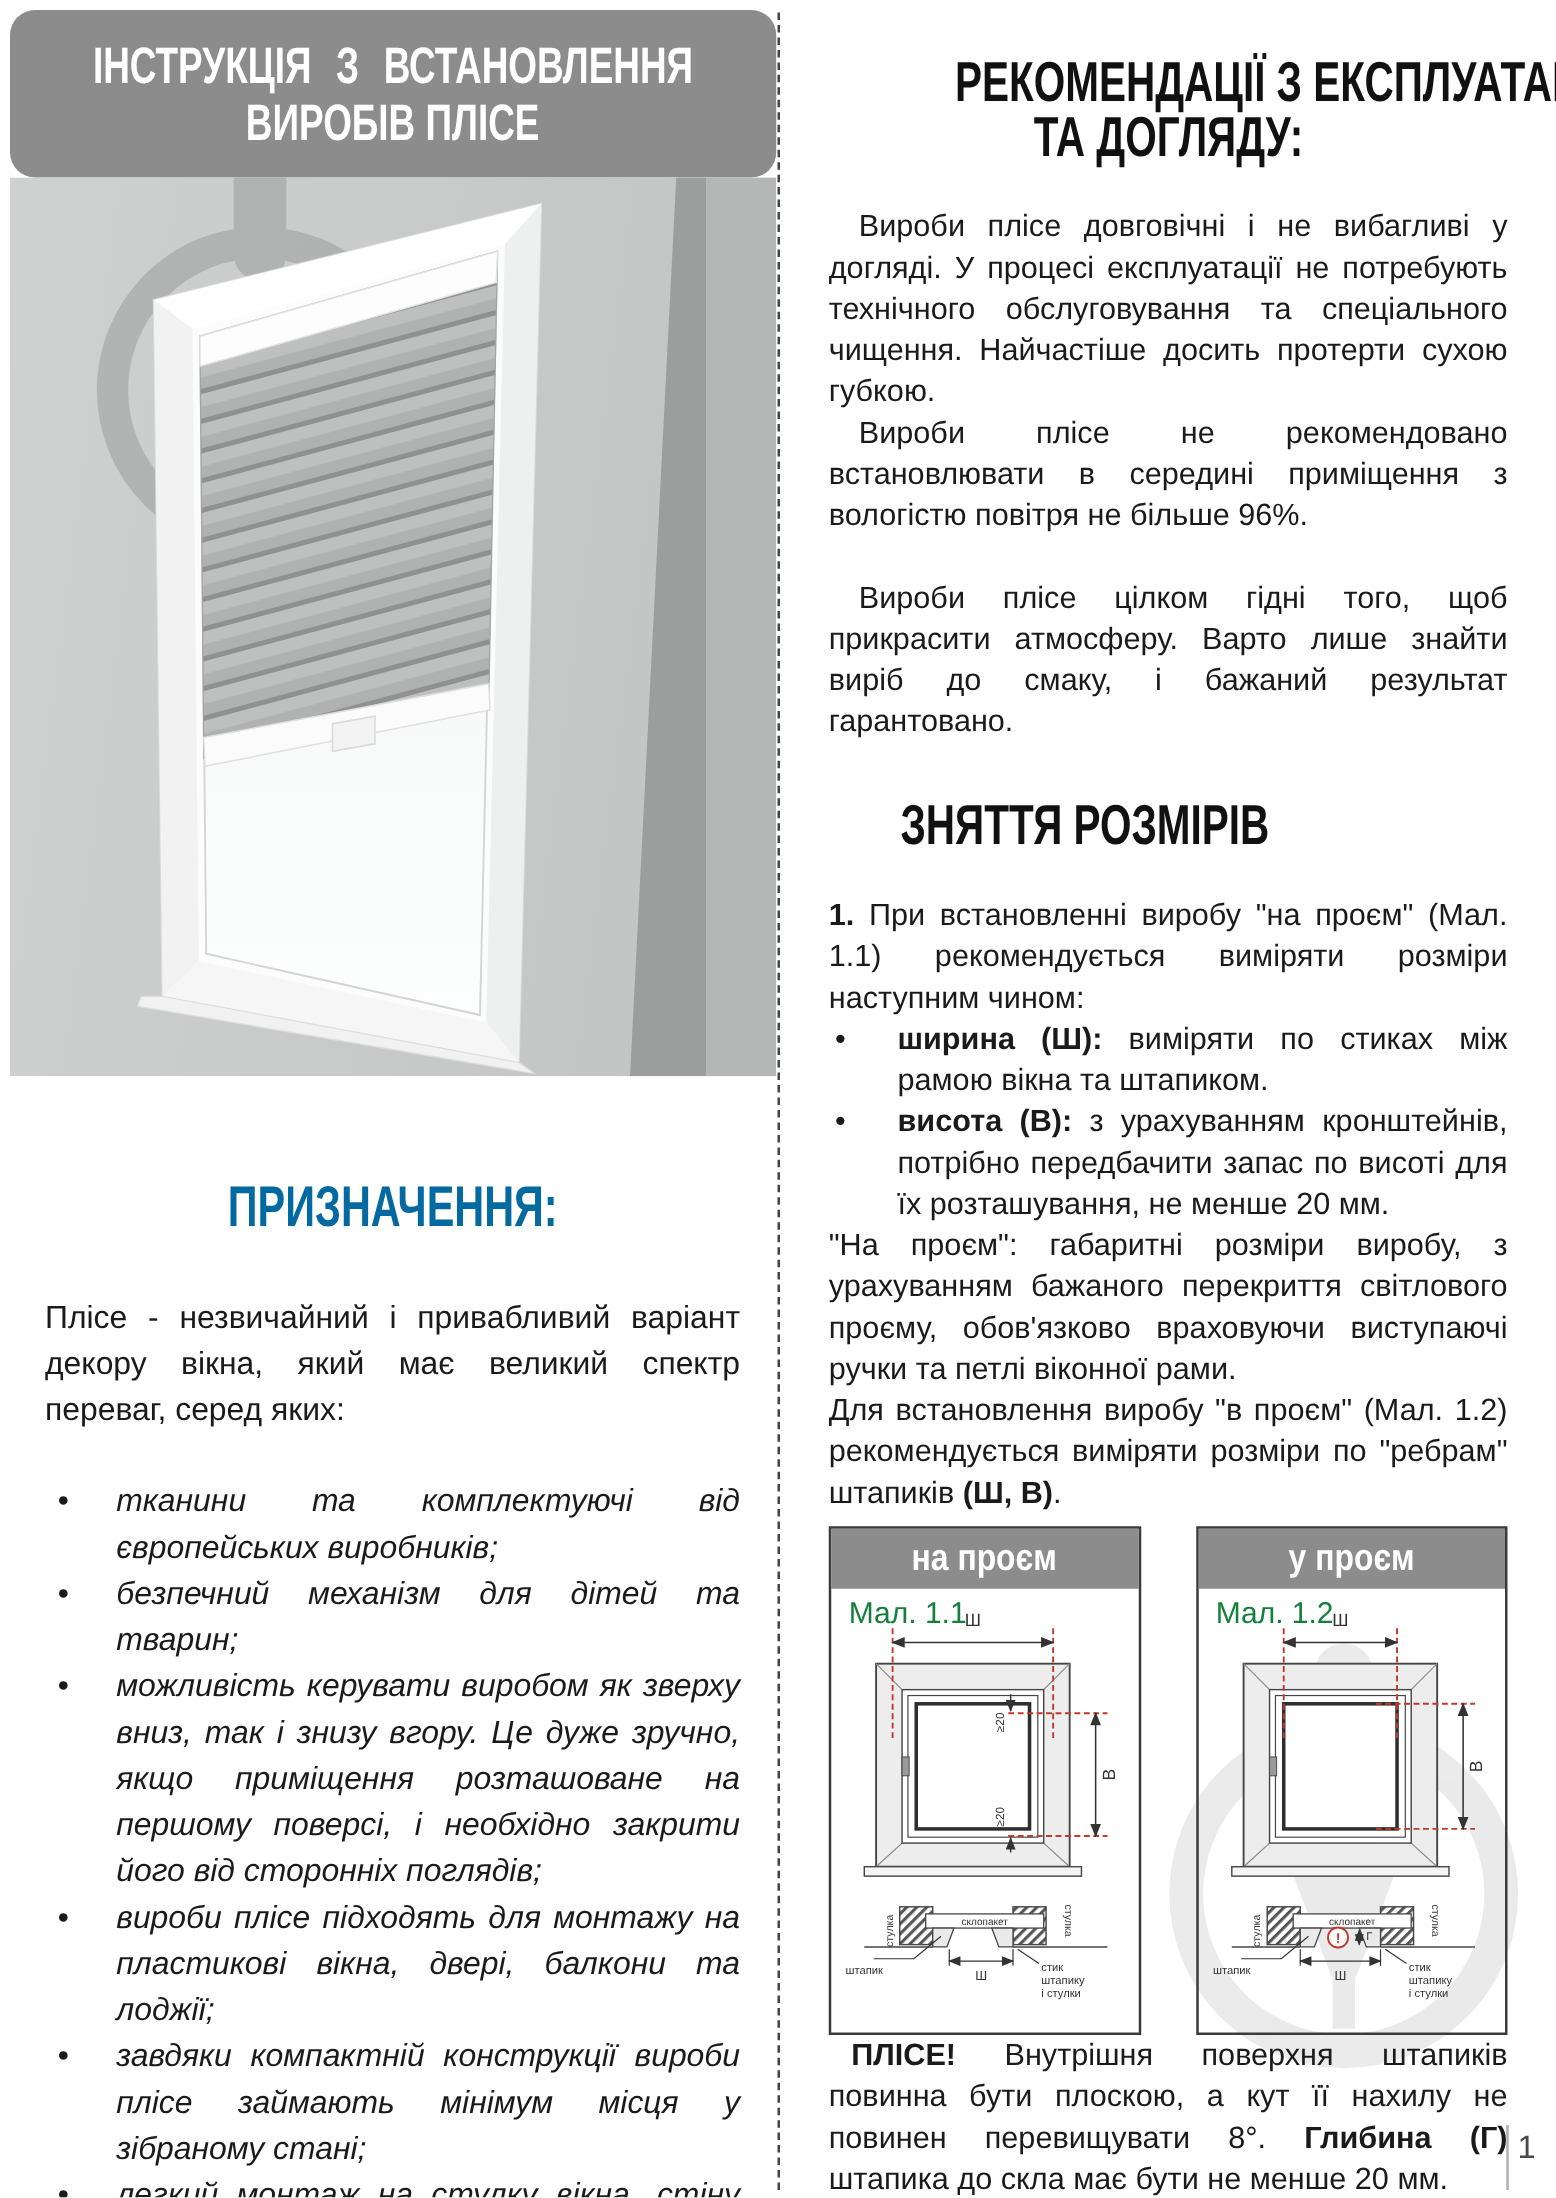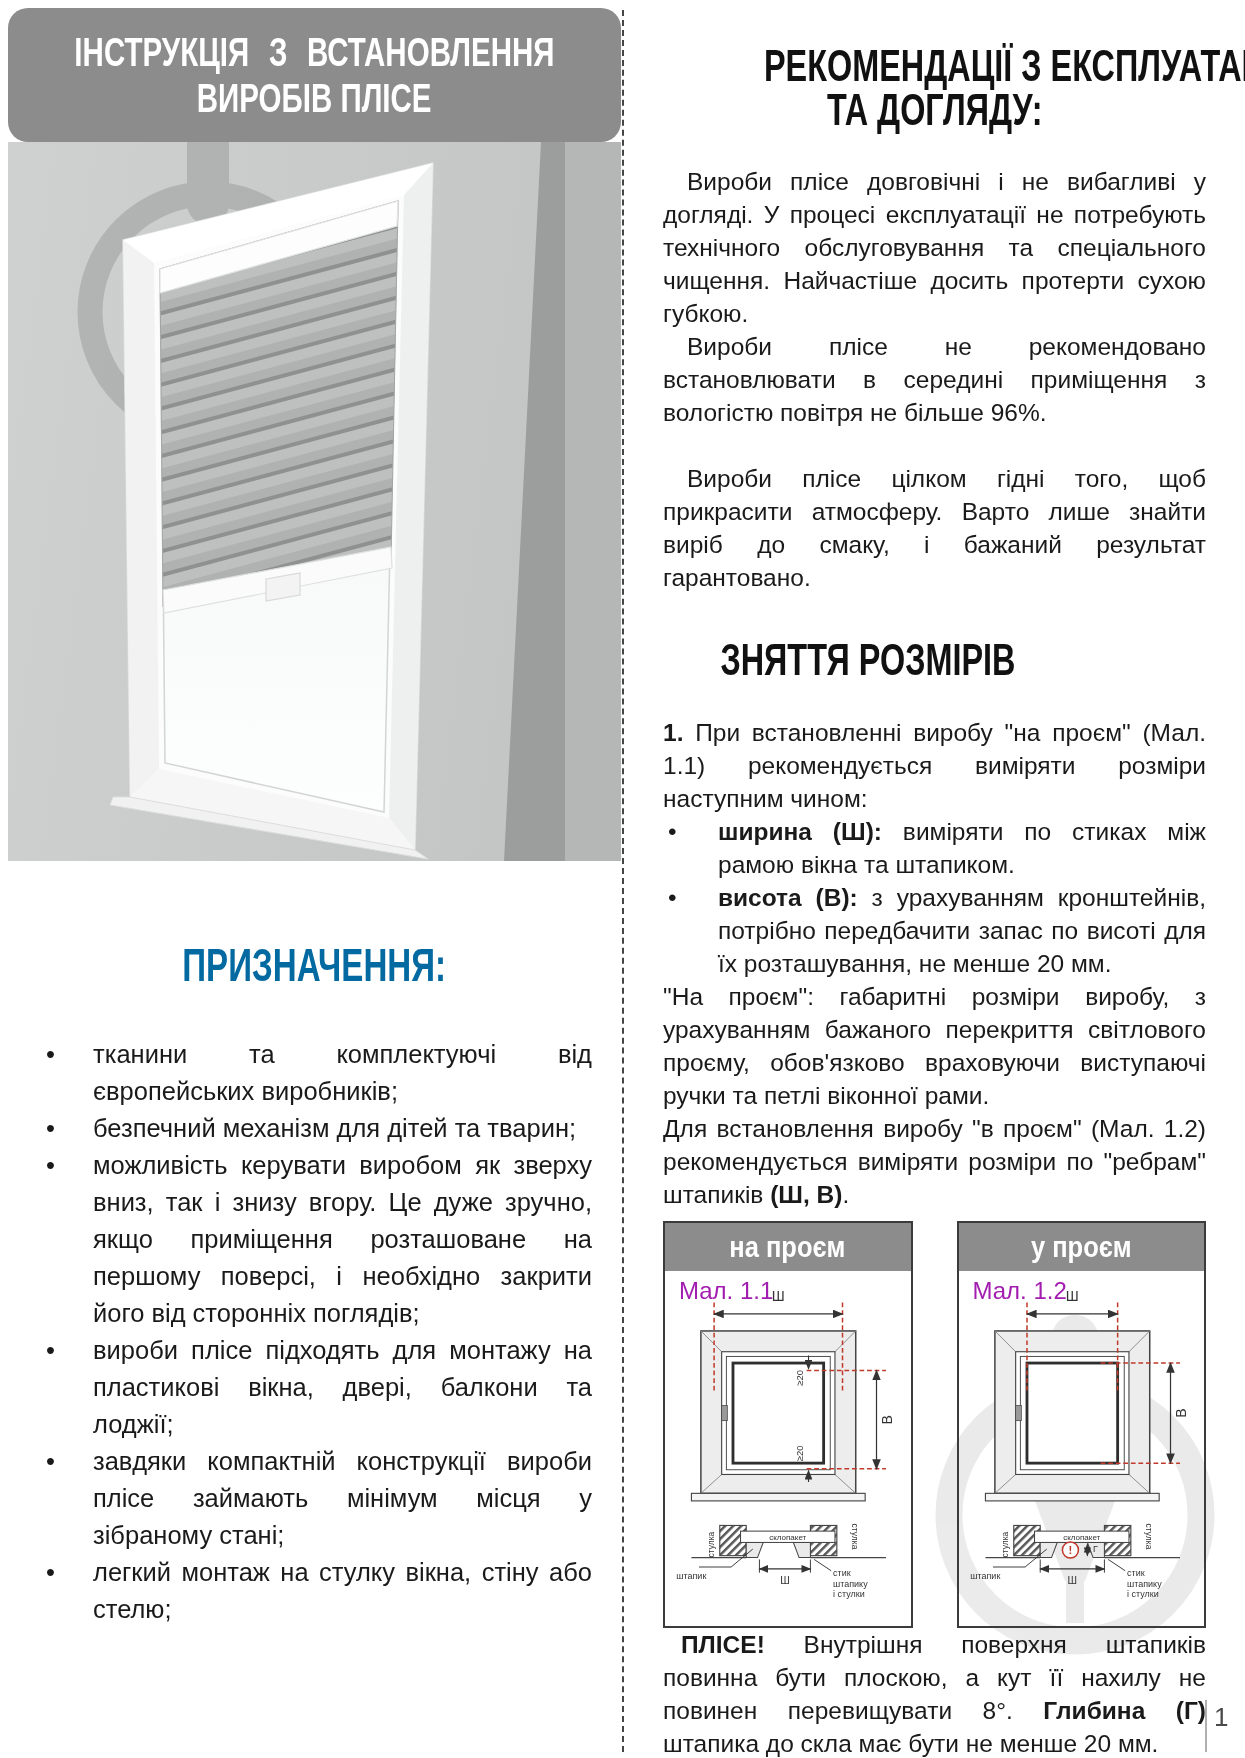--- a/index.html
+++ b/index.html
@@ -17,21 +17,21 @@
   .wide-words{word-spacing:16px;}
 
   .photo{position:absolute;left:8px;top:142px;width:613px;height:719px;}
   .photo svg{display:block;width:100%;height:100%;}
 
   .left-text{position:absolute;left:36px;top:938px;width:556px;}
   .purpose-title{text-align:center;font-weight:bold;font-size:46px;color:#0369a1;margin:0 0 44px 0;}
   .left-text p{margin:0;font-size:25.5px;line-height:37px;text-align:justify;}
   .left-bullets{list-style:none;margin:36px 0 0 0;padding:0;}
   .left-bullets li{position:relative;padding-left:57px;font-size:25.5px;line-height:37px;
-        text-align:justify;margin:0;}
+        text-align:justify;margin:0;font-style:italic;}
   .left-bullets li::before{content:"\2022";position:absolute;left:10px;top:0;}
 
   
   .divider{position:absolute;left:622px;top:10px;height:1742px;width:0;
         border-left:2px dashed #454545;}
 
   
   .right-col{position:absolute;left:663px;top:0;width:543px;z-index:2;}
   .care-title{margin-top:44px;text-align:center;font-weight:bold;font-size:45px;
         line-height:44px;color:#111;}
@@ -45,21 +45,21 @@
         text-align:justify;}
   .r-bullets li::before{content:"\2022";position:absolute;left:5px;top:0;}
   b.lead{font-weight:bold;}
 
   
   .figs{display:flex;justify-content:space-between;margin-top:10px;gap:44px;}
   .fig-box{width:257px;height:403px;border:2px solid #3b3b3b;background:transparent;}
   .fig-head{height:48px;background:#8c8c8c;display:flex;align-items:center;justify-content:center;
         color:#fff;font-weight:bold;font-size:30px;}
   .fig-body{position:relative;height:355px;}
-  .fig-label{position:absolute;top:6px;left:14px;font-size:24px;color:#a21caf;z-index:1;}
+  .fig-label{position:absolute;top:6px;left:14px;font-size:24px;color:#15803d;z-index:1;}
   .fig-body svg{position:absolute;left:0;top:0;width:100%;height:100%;}
 
   .attention{margin-top:30px;}
 
   
   .pageno-line{position:absolute;left:1205px;top:1700px;width:0;height:52px;
         border-left:2px solid #b0b0b0;}
   .pageno{position:absolute;left:1214px;top:1702px;font-size:26px;color:#4a4a4a;}
 
   
@@ -119,20 +119,21 @@
         <polygon points="152,127 390,59 389,84 152,151" fill="#fcfdfc" stroke="#e2e4e3" stroke-width="1.2"></polygon>
         <polygon points="155,448 383,405 384,426 156,471" fill="#fafbfa" stroke="#dee0df" stroke-width="1.2"></polygon>
         <polygon points="258,437 292,431 292,453 258,459" fill="#f2f3f2" stroke="#d7d9d8" stroke-width="1.2"></polygon>
         <polygon points="105,655 122,655 407,708 420,717 102,663" fill="#f0f1f0" stroke="#dcdedd" stroke-width="1"></polygon>
       </g>
     </svg>
   </div>
 
   <div class="left-text">
     <div class="purpose-title"><span class="cond">ПРИЗНАЧЕННЯ:</span></div>
+    <p>Плісе - незвичайний і привабливий варіант декору вікна, який має великий спектр переваг, серед яких:</p>
     <ul class="left-bullets">
       <li>тканини та комплектуючі від європейських виробників;</li>
       <li>безпечний механізм для дітей та тварин;</li>
       <li>можливість керувати виробом як зверху вниз, так і знизу вгору. Це дуже зручно, якщо приміщення розташоване на першому поверсі, і необхідно закрити його від сторонніх поглядів;</li>
       <li>вироби плісе підходять для монтажу на пластикові вікна, двері, балкони та лоджії;</li>
       <li>завдяки компактній конструкції вироби плісе займають мінімум місця у зібраному стані;</li>
       <li>легкий монтаж на стулку вікна, стіну або стелю;</li>
 
     </ul>
   </div>

